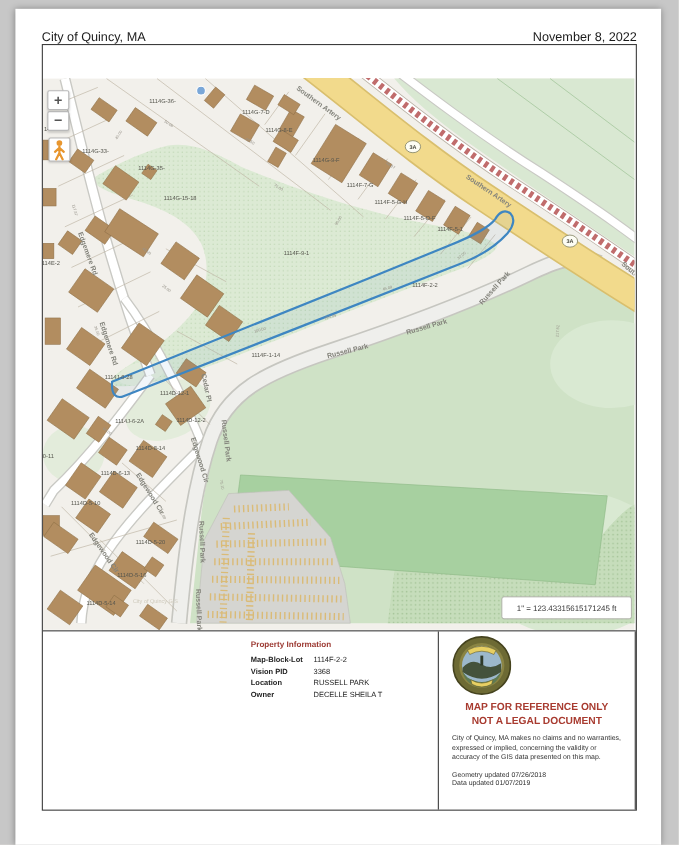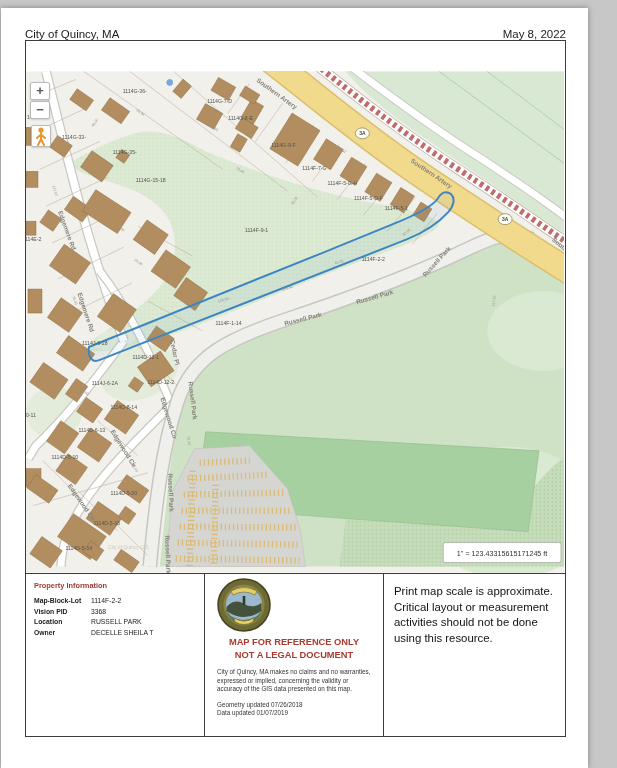--- a/index.html
+++ b/index.html
@@ -3,21 +3,21 @@
 <meta charset="utf-8">
 <style>
   html,body{margin:0;padding:0;}
   body{
     width:617px;height:768px;overflow:hidden;position:relative;
     background:#c7c7c7;
     font-family:"Liberation Sans","DejaVu Sans",sans-serif;
     -webkit-font-smoothing:antialiased;
   }
   .page{
-    position:absolute;left:1px;top:8px;width:587px;height:760px;
+    position:absolute;left:14px;top:8px;width:587px;height:760px;
     background:#ffffff;box-shadow:0 0 6px rgba(0,0,0,.35);
   }
   .hdr{
     position:absolute;left:24px;top:14px;width:541px;height:18px;
     display:flex;justify-content:space-between;align-items:flex-end;
     font-size:11.5px;color:#1c1c1c;
   }
   .doc-frame{
     position:absolute;left:24px;top:32px;width:541px;height:697px;
     border:1.5px solid #3c3c3c;box-sizing:border-box;background:#fff;
@@ -50,21 +50,21 @@
   .print-note{font-size:11.4px;color:#111;line-height:1.36;}
   .seal{margin-top:2px;}
 </style>
 </head>
 <body>
 
 <div class="page">
 
   <div class="hdr">
     <span>City of Quincy, MA</span>
-    <span>May 8, 2022</span>
+    <span>November 8, 2022</span>
   </div>
 
   <div class="doc-frame">
 
     <div id="map-wrap">
       <svg id="map-svg" width="538" height="502" viewBox="38 70 539 502">
         <defs>
           <pattern id="dots1" width="4" height="4" patternUnits="userSpaceOnUse">
             <rect width="4" height="4" fill="#dcead4"></rect>
             <circle cx="1" cy="1" r="0.6" fill="#bed6b2"></circle>
@@ -355,18 +355,15 @@
           <div>MAP FOR REFERENCE ONLY</div>
           <div>NOT A LEGAL DOCUMENT</div>
         </div>
         <div class="ref-body">City of Quincy, MA makes no claims and no warranties, expressed or implied, concerning the validity or accuracy of the GIS data presented on this map.</div>
         <div class="ref-upd">
           <div>Geometry updated 07/26/2018</div>
           <div>Data updated 01/07/2019</div>
         </div>
       </div>
 
-      <div class="col col3">
-        <div class="print-note">Print map scale is approximate. Critical layout or measurement activities should not be done using this resource.</div>
-      </div>
     </div>
   </div>
 </div>
 
 </body></html>

